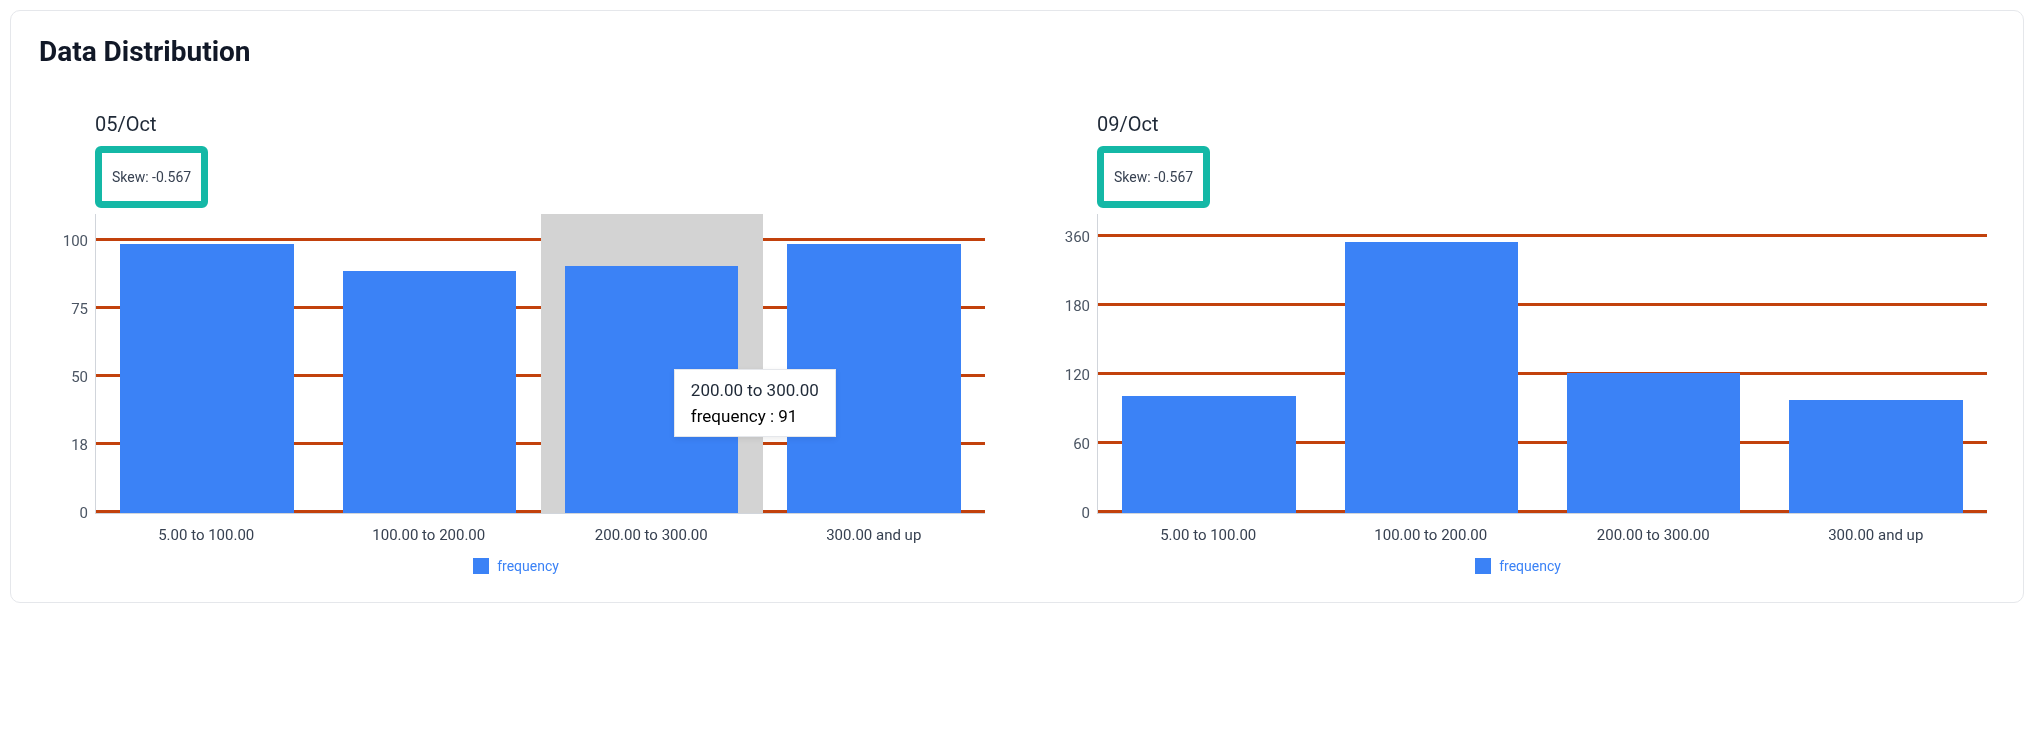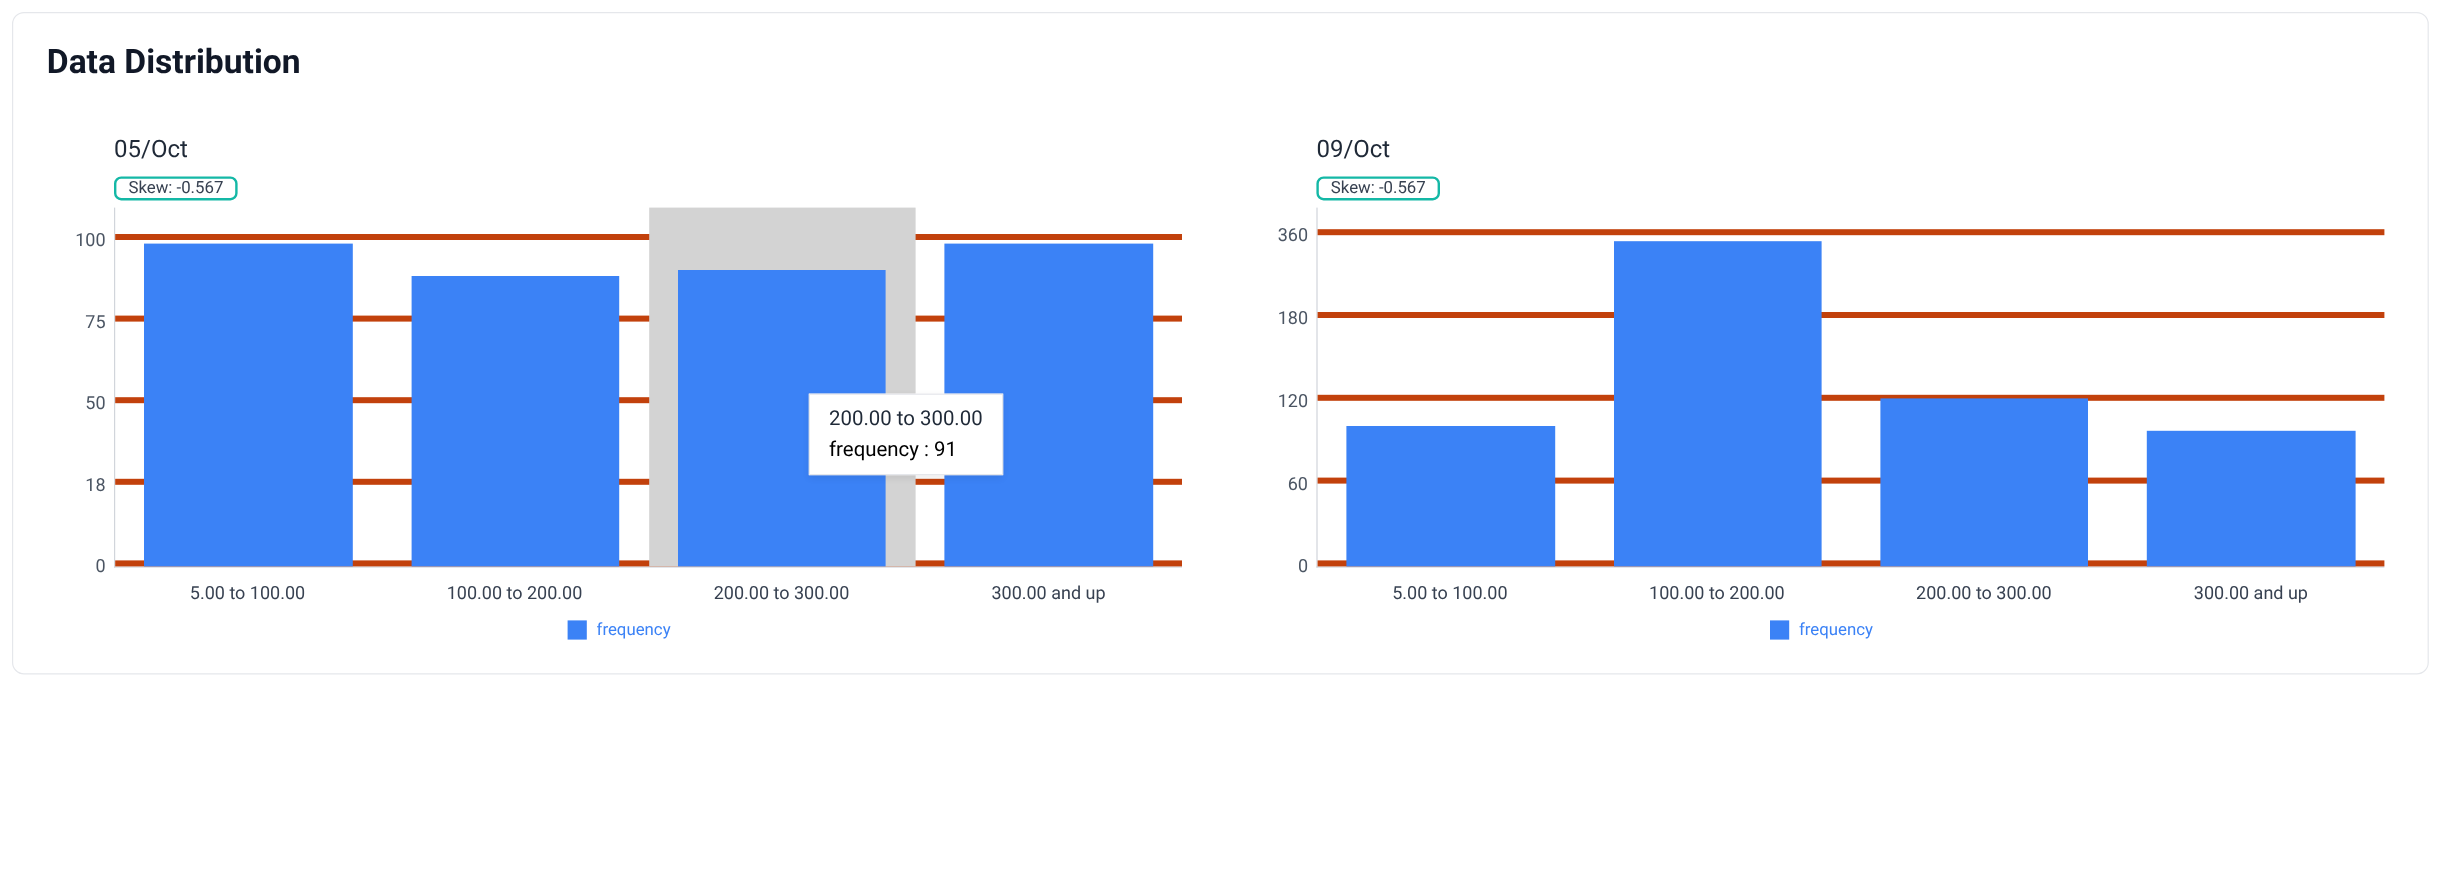--- a/index.html
+++ b/index.html
@@ -31,23 +31,23 @@
     }
     .chart-title {
       font-size: 20px;
       font-weight: 400;
       color: #1f2937;
       margin-bottom: 10px;
       padding-left: 56px;
     }
     .skew-badge {
       display: inline-block;
-      border: 2px solid #14b8a6;
+      border: 7px solid #14b8a6;
       border-radius: 6px;
-      padding: 0 10px;
+      padding: 16px 10px;
       font-size: 14px;
       color: #374151;
       background: #ffffff;
       margin-left: 56px;
       margin-bottom: 6px;
     }
     .plot-area {
       position: relative;
       height: 300px;
       margin-left: 56px;
@@ -55,21 +55,21 @@
       border-left: 1px solid #d1d5db;
       border-bottom: 1px solid #d1d5db;
     }
     .gridlines {
       position: absolute;
       inset: 0;
     }
     .gridline {
       position: absolute;
       left: 0; right: 0;
-      border-top: 5px solid #c2410c;
+      border-top: 3px solid #c2410c;
     }
     .y-tick-label {
       position: absolute;
       right: 100%;
       transform: translateY(-50%);
       padding-right: 8px;
       font-size: 15px;
       color: #4b5563;
       white-space: nowrap;
     }

